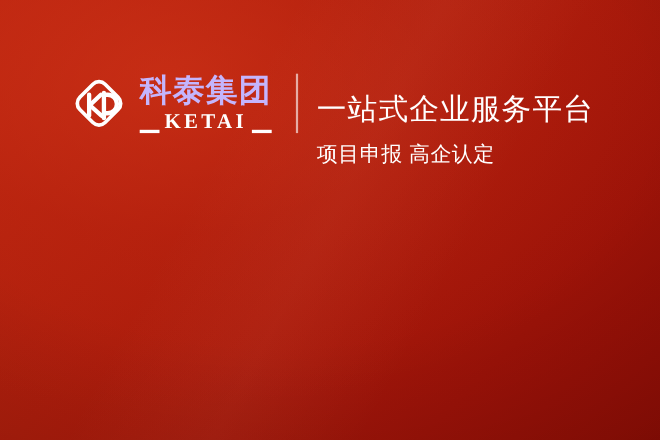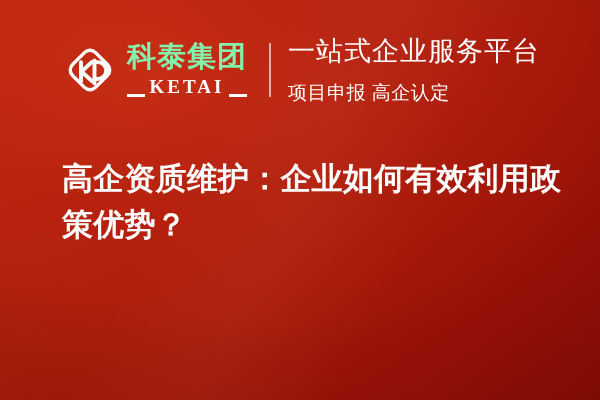--- a/index.html
+++ b/index.html
@@ -49,43 +49,43 @@
   }
   #logo{display:flex;align-items:center;}
   #logo-mark{
     width:56px;height:56px;flex:none;display:block;
   }
   #wordmark{
     margin-left:9px;display:flex;flex-direction:column;
     justify-content:center;
   }
   #wordmark-cn{
-    font-size:29px;line-height:32px;font-weight:bold;color:#86efac;
-    letter-spacing:1px;white-space:nowrap;font-family:Liberation Mono, monospace;
+    font-size:29px;line-height:32px;font-weight:bold;color:#c4b5fd;
+    letter-spacing:1px;white-space:nowrap;
   }
   #wordmark-en{
     display:flex;align-items:flex-end;gap:5px;
     margin-top:2px;
     font-family:Liberation Serif, serif;
   }
   #wordmark-en .rule{
     height:3px;background:#ffffff;flex:1 1 auto;min-width:13px;
   }
   #wordmark-en .txt{
     font-size:19px;line-height:20px;font-weight:bold;color:#ffffff;
     letter-spacing:3px;white-space:nowrap;
   }
   #divider{
     width:2px;height:54px;margin:0 17px 0 22px;
     background:rgba(255,255,255,0.62);flex:none;
   }
   #tagline{display:flex;flex-direction:column;justify-content:center;}
   #tagline-main{
     font-size:27px;line-height:31px;color:#ffffff;font-weight:300;
-    letter-spacing:1px;white-space:nowrap;
+    letter-spacing:1px;white-space:nowrap;margin-top:48px;
   }
   #tagline-sub{
     font-size:19px;line-height:22px;color:#ffffff;font-weight:normal;
     letter-spacing:0.5px;white-space:nowrap;margin-top:15px;
   }
 
   
   #headline{
     position:absolute;left:62px;top:156px;width:512px;
     font-size:31px;line-height:46px;font-weight:bold;color:#ffffff;
@@ -129,15 +129,14 @@
 
     <div id="divider"></div>
 
     <div id="tagline">
       <div id="tagline-main">一站式企业服务平台</div>
       <div id="tagline-sub">项目申报 高企认定</div>
     </div>
 
   </div>
 
-  <div id="headline">高企资质维护：企业如何有效利用政策优势？</div>
 
 </div>
 
 </body></html>

